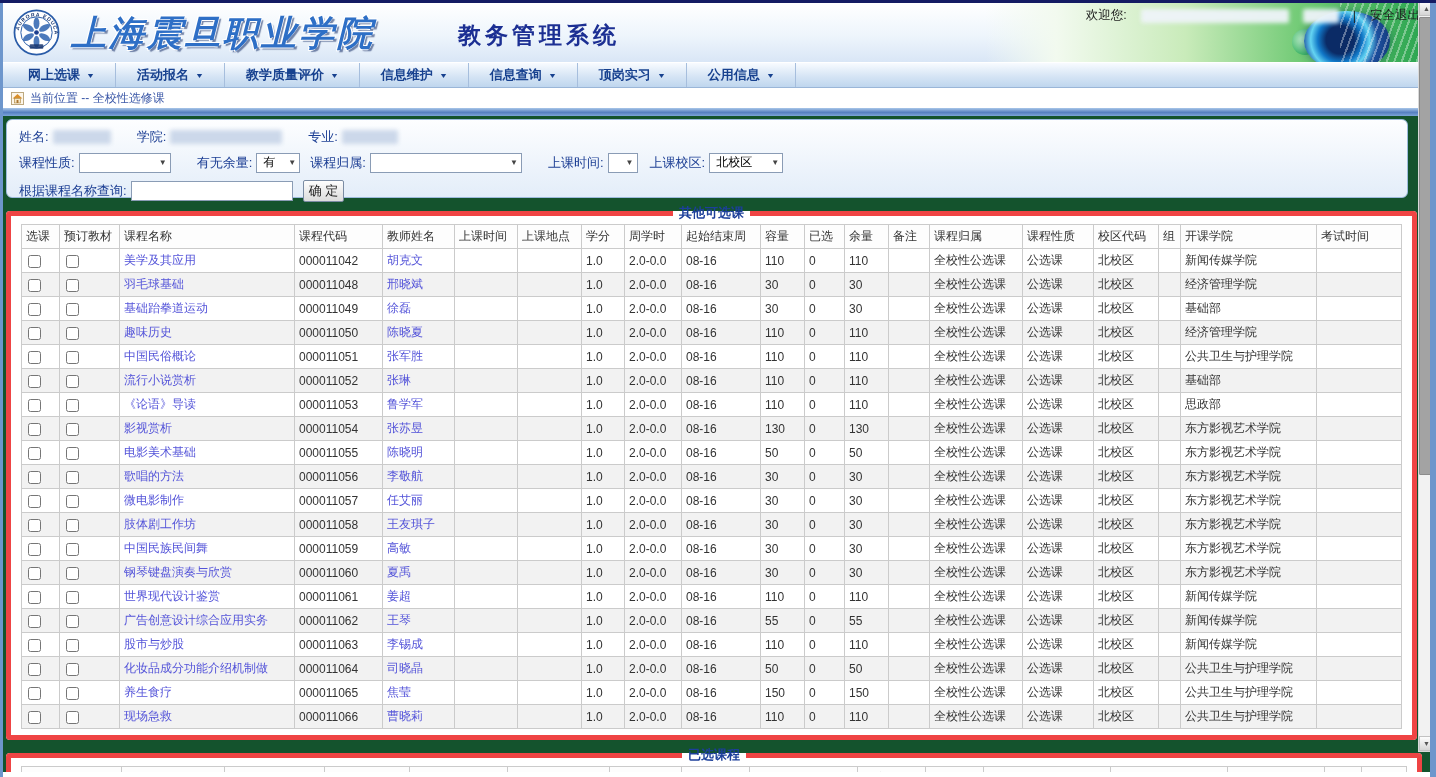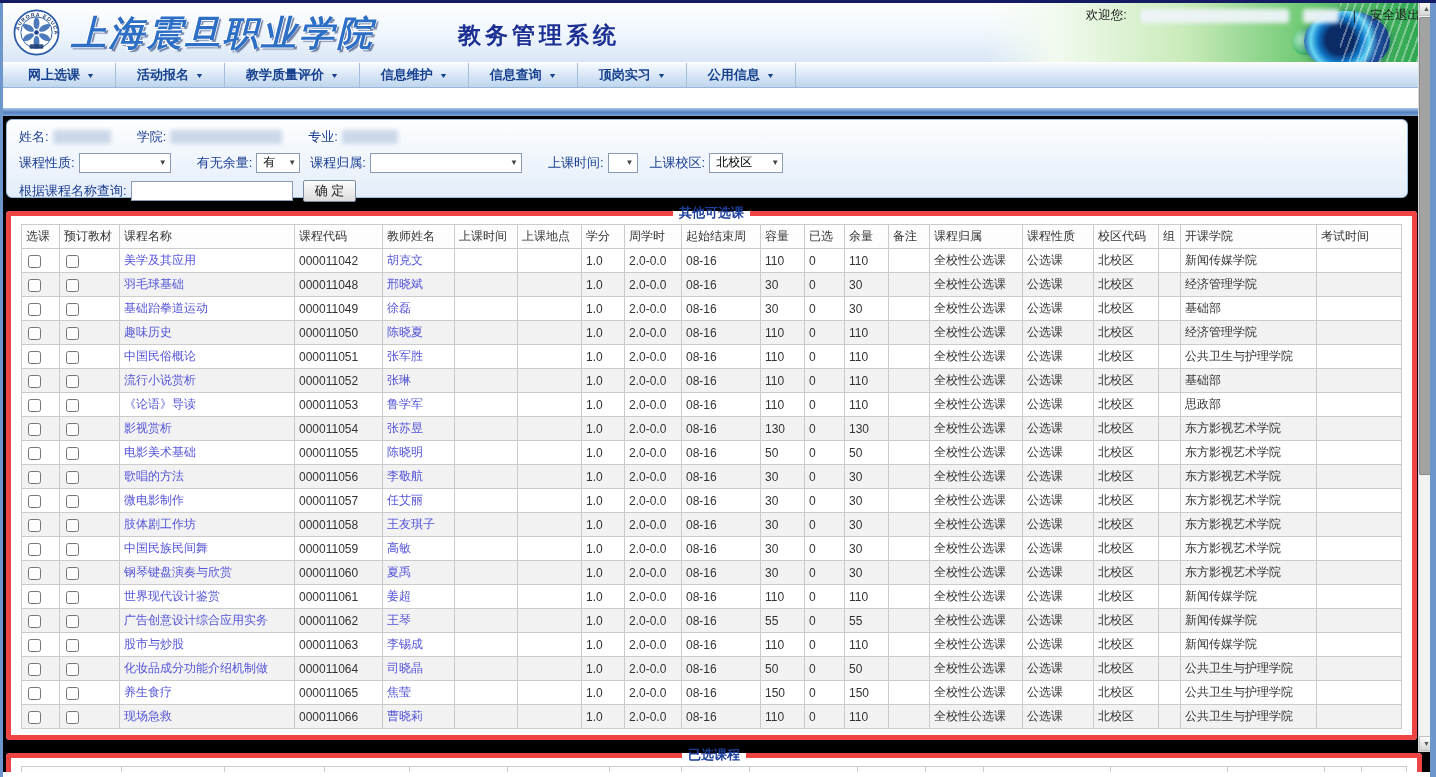--- a/index.html
+++ b/index.html
@@ -42,35 +42,35 @@
               font-size:13px; font-weight:bold; color:#17418f; cursor:pointer; white-space:nowrap; }
   .nav-item .arr { font-size:7px; color:#17418f; transform:scaleX(1.3); }
 
   
   .breadcrumb { position:absolute; top:89px; left:3px; right:6px; height:19px; background:#fff;
                 display:flex; align-items:center; gap:6px; padding-left:8px; font-size:12px; color:#3a57a7; }
   .bluebar { position:absolute; top:108px; left:3px; right:6px; height:8px;
              background:linear-gradient(180deg,#a9c7e9 0%,#5680c1 55%,#7da5d8 100%); }
 
   
-  .content { position:absolute; top:116px; left:3px; right:6px; bottom:5px; background:#000000; overflow:hidden; }
+  .content { position:absolute; top:116px; left:3px; right:6px; bottom:5px; background:#14532d; overflow:hidden; }
   .content-main { position:absolute; left:0; right:20px; top:0; bottom:0; }
 
   
   .filter-panel { margin:3px 2px 0 3px; height:79px; border:1px solid #9dbbdd; border-radius:6px;
                   background:linear-gradient(180deg,#fdfeff 0%,#e3edf9 100%); padding:5px 12px; font-size:13px; }
   .filter-row { display:flex; align-items:center; height:23px; }
   .filter-row .lab { color:#1d3f94; margin-right:4px; white-space:nowrap; }
   .filter-row .gap { width:26px; }
   .rd-val { background:#ccd8ea; }
   .sel { display:inline-flex; align-items:center; justify-content:space-between; background:#fff;
          border:1px solid #8a9cb5; height:20px; padding:0 3px 0 6px; font-size:12px; color:#000; cursor:pointer; }
   .sel .arr { font-size:8px; color:#444; margin-left:5px; }
   .txt-input { height:20px; width:162px; border:1px solid #8a9cb5; background:#fff; font-size:12px; padding:0 4px; }
-  .btn { margin-left:10px; height:22px; padding:0 11px; font-size:13px; color:#222; cursor:pointer;
+  .btn { margin-left:10px; height:22px; padding:0 5px; font-size:13px; color:#222; cursor:pointer;
          border:1px solid #7b8ca3; border-radius:2px; background:linear-gradient(180deg,#fefefe 0%,#dcdcdc 100%); }
 
   
   fieldset.panel { margin:6px 2px 0 3px; border:5px solid #ef4444; border-radius:4px; background:#fff; padding:0 10px 6px; }
   fieldset.panel legend { margin:0 auto; padding:0 6px; color:#1c3f9a; font-weight:bold; font-size:13px; }
 
   table.grid { width:100%; border-collapse:collapse; table-layout:fixed; font-size:12px; color:#333; margin-top:2px; }
   table.grid th, table.grid td { border:1px solid #cbcbcb; padding:3px 4px; text-align:left; font-weight:normal;
                                  white-space:nowrap; overflow:hidden; height:16px; }
   table.grid thead th { background:#fdfdfd; height:18px; }
@@ -161,20 +161,29 @@
       <div class="nav-item">
         <span>顶岗实习</span>
         <span class="arr">▼</span>
       </div>
       <div class="nav-item">
         <span>公用信息</span>
         <span class="arr">▼</span>
       </div>
     </div>
 
+  <div class="breadcrumb">
+    <svg width="13" height="13" viewBox="0 0 14 14">
+      <rect x="0.5" y="0.5" width="13" height="13" fill="#fdf6ea" stroke="#b9a377"></rect>
+      <polygon points="7,2.2 12.3,7 1.7,7" fill="#d98f2b"></polygon>
+      <rect x="3.6" y="7" width="6.8" height="4.8" fill="#f5e7c8" stroke="#b08a45" stroke-width="0.7"></rect>
+      <rect x="6" y="8.6" width="2" height="3.2" fill="#a9742f"></rect>
+    </svg>
+    <span>当前位置 -- 全校性选修课</span>
+  </div>
   <div class="bluebar"></div>
 
   <div class="content">
     <div class="content-main">
 
       <div class="filter-panel">
         <div class="filter-row">
           <span class="lab">姓名:</span>
           <span class="redacted rd-val" style="width:58px"></span>
           <span class="gap"></span>

